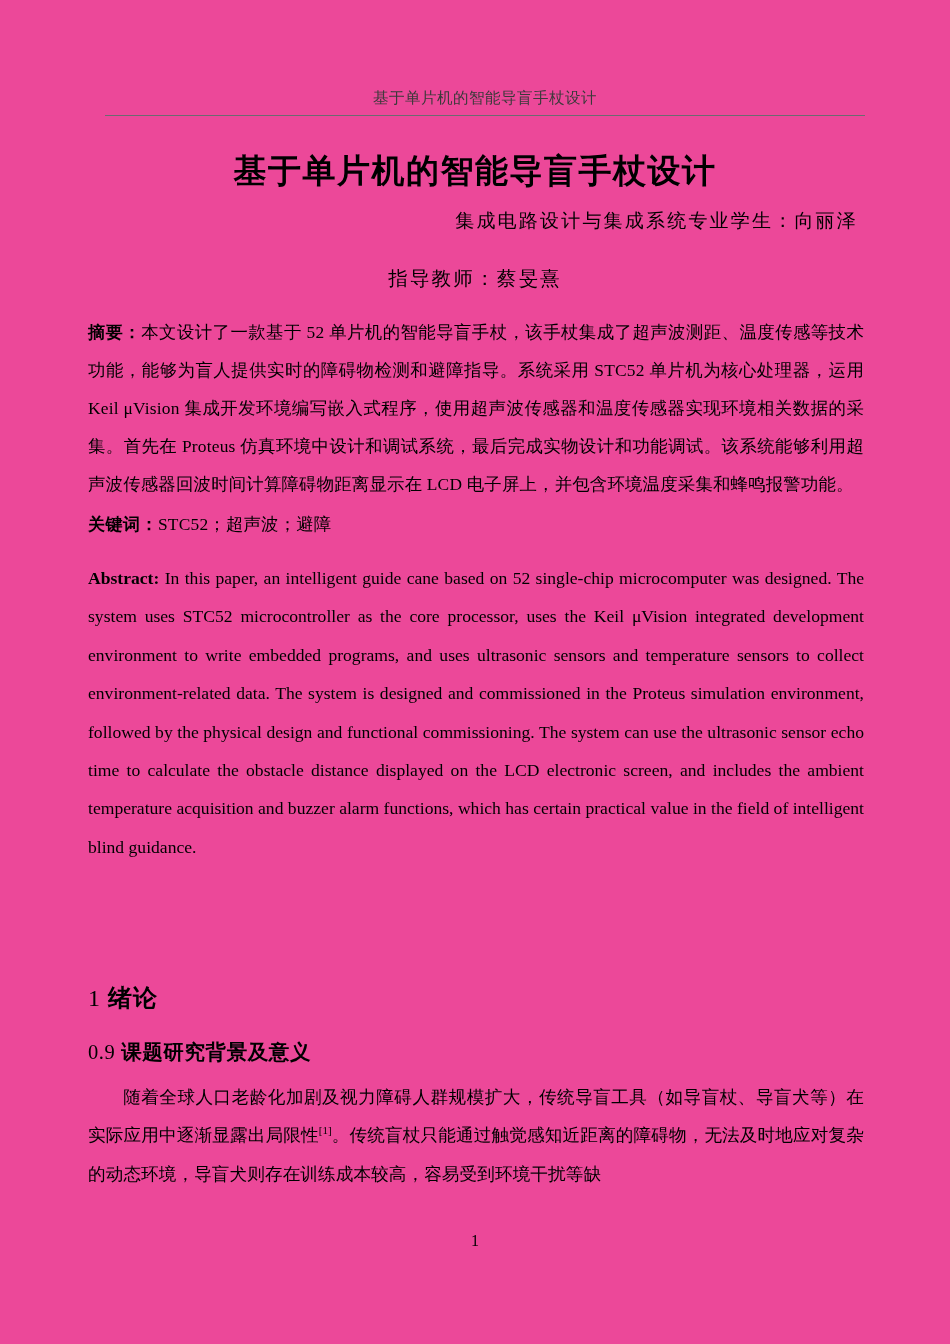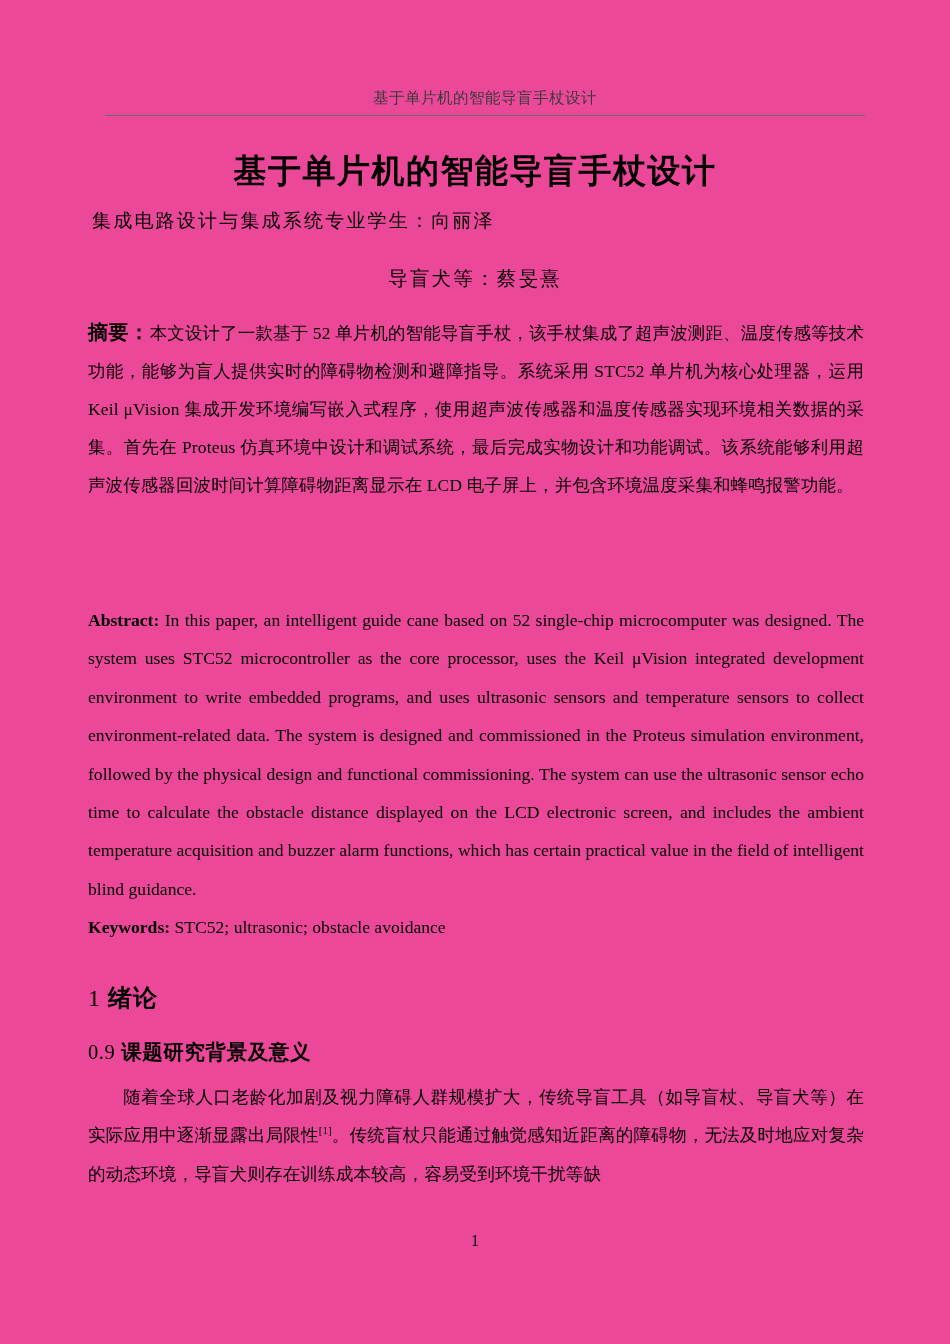--- a/index.html
+++ b/index.html
@@ -46,24 +46,24 @@
     width: 774px;
     text-align: center;
     font-family: "DejaVu Sans", "Liberation Sans", sans-serif;
     font-weight: 700;
     font-size: 33px;
     letter-spacing: 1.5px;
     line-height: 1.3;
   }
   .author-line {
     position: absolute;
-    left: 92px;
+    left: 84px;
     top: 208px;
     width: 774px;
-    text-align: left;
+    text-align: right;
     font-family: "Liberation Serif", "DejaVu Serif", serif;
     font-size: 19px;
     letter-spacing: 2.2px;
   }
   .advisor-line {
     position: absolute;
     left: 88px;
     top: 265px;
     width: 774px;
     text-align: center;
@@ -84,36 +84,36 @@
     font-size: 17.4px;
     line-height: 38px;
     text-align: justify;
     text-justify: inter-ideograph;
     letter-spacing: 0.2px;
     margin: 0;
   }
   .cn-label {
     font-family: "DejaVu Sans", "Liberation Sans", sans-serif;
     font-weight: 700;
-    font-size: 20px;
+    font-size: 17px;
     letter-spacing: 0.5px;
   }
   .cn-keywords {
     margin-top: 2px;
     font-family: "Liberation Serif", "DejaVu Serif", serif;
     font-size: 17.4px;
     line-height: 38px;
     letter-spacing: 0.2px;
   }
 
   
   .en-block {
     position: absolute;
     left: 88px;
-    top: 601px;
+    top: 559px;
     width: 776px;
   }
   .en-para {
     font-family: "Liberation Serif", "DejaVu Serif", serif;
     font-size: 17.6px;
     line-height: 38.4px;
     text-align: justify;
     margin: 0;
   }
   .en-label {
@@ -197,29 +197,29 @@
 </head>
 <body>
 
 <div class="page">
 
   <div class="running-header">基于单片机的智能导盲手杖设计</div>
   <div class="header-rule"></div>
 
   <h1 class="doc-title">基于单片机的智能导盲手杖设计</h1>
   <div class="author-line">集成电路设计与集成系统专业学生：向丽泽</div>
-  <div class="advisor-line">导盲犬等：蔡旻熹</div>
+  <div class="advisor-line">指导教师：蔡旻熹</div>
 
   <div class="cn-block">
     <p class="cn-para"><span class="cn-label">摘要：</span><span>本文设计了一款基于 52 单片机的智能导盲手杖，该手杖集成了超声波测距、温度传感等技术功能，能够为盲人提供实时的障碍物检测和避障指导。系统采用 STC52 单片机为核心处理器，运用 Keil μVision 集成开发环境编写嵌入式程序，使用超声波传感器和温度传感器实现环境相关数据的采集。首先在 Proteus 仿真环境中设计和调试系统，最后完成实物设计和功能调试。该系统能够利用超声波传感器回波时间计算障碍物距离显示在 LCD 电子屏上，并包含环境温度采集和蜂鸣报警功能。</span></p>
+    <div class="cn-keywords"><span class="cn-label">关键词：</span><span>STC52；超声波；避障</span></div>
   </div>
 
   <div class="en-block">
     <p class="en-para"><span class="en-label">Abstract:</span><span> In this paper, an intelligent guide cane based on 52 single-chip microcomputer was designed. The system uses STC52 microcontroller as the core processor, uses the Keil μVision integrated development environment to write embedded programs, and uses ultrasonic sensors and temperature sensors to collect environment-related data. The system is designed and commissioned in the Proteus simulation environment, followed by the physical design and functional commissioning. The system can use the ultrasonic sensor echo time to calculate the obstacle distance displayed on the LCD electronic screen, and includes the ambient temperature acquisition and buzzer alarm functions, which has certain practical value in the field of intelligent blind guidance.</span></p>
-    <div class="en-keywords"><span class="en-label">Keywords:</span><span> STC52; ultrasonic; obstacle avoidance</span></div>
   </div>
 
   <div class="h1"><span class="num">1</span> <span class="txt">绪论</span></div>
 
   <div class="h2"><span class="num">0.9</span> <span class="txt">课题研究背景及意义</span></div>
 
   <div class="body-block">
     <p class="body-para"><span>随着全球人口老龄化加剧及视力障碍人群规模扩大，传统导盲工具（如导盲杖、导盲犬等）在实际应用中逐渐显露出局限性</span><sup class="cite">[1]</sup><span>。传统盲杖只能通过触觉感知近距离的障碍物，无法及时地应对复杂的动态环境，导盲犬则存在训练成本较高，容易受到环境干扰等缺</span></p>
   </div>
 

